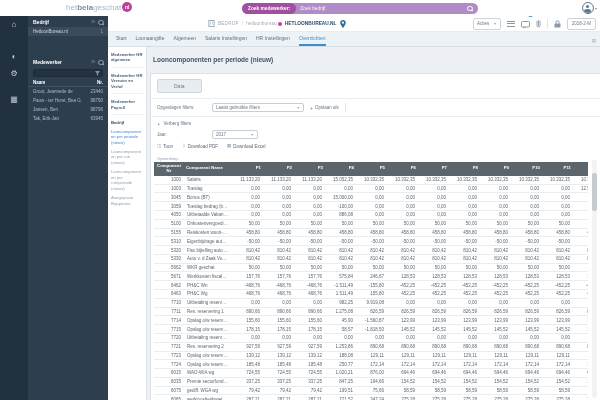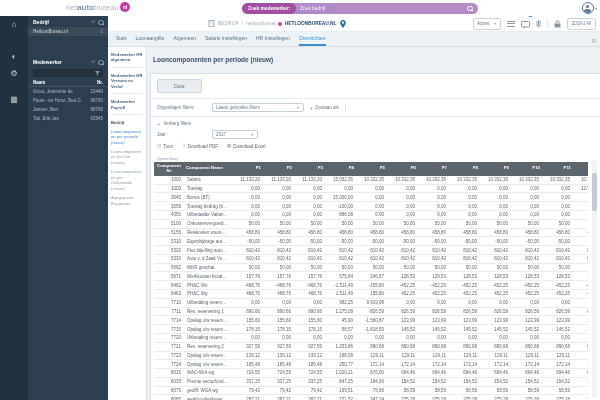--- a/index.html
+++ b/index.html
@@ -134,22 +134,22 @@
   td.tl{text-align:left;text-overflow:ellipsis;}
   .vscroll{position:absolute;right:3px;top:86px;bottom:2px;width:5px;background:#f1f3f5;border-radius:2px;}
   .vthumb{position:absolute;left:0;top:13px;width:5px;height:38px;background:#c3ccd3;border-radius:2px;}
 </style>
 </head>
 <body>
 
 <div class="topbar">
   <div class="logo">
     <span>het</span>
-      <span class="p2">auto</span>
-      <span>bureau</span>
+      <span class="p2">bela</span>
+      <span>geschat</span>
     <span class="badge">nl</span>
   </div>
   <div class="searchbar">
     <span class="searchcap">Zoek medewerker:</span>
     <span class="searchph">Zoek bedrijf</span>
     <span class="mag"></span>
   </div>
   <div class="user">
     <span class="ucirc"></span>
     <span class="uchev">▾</span>

